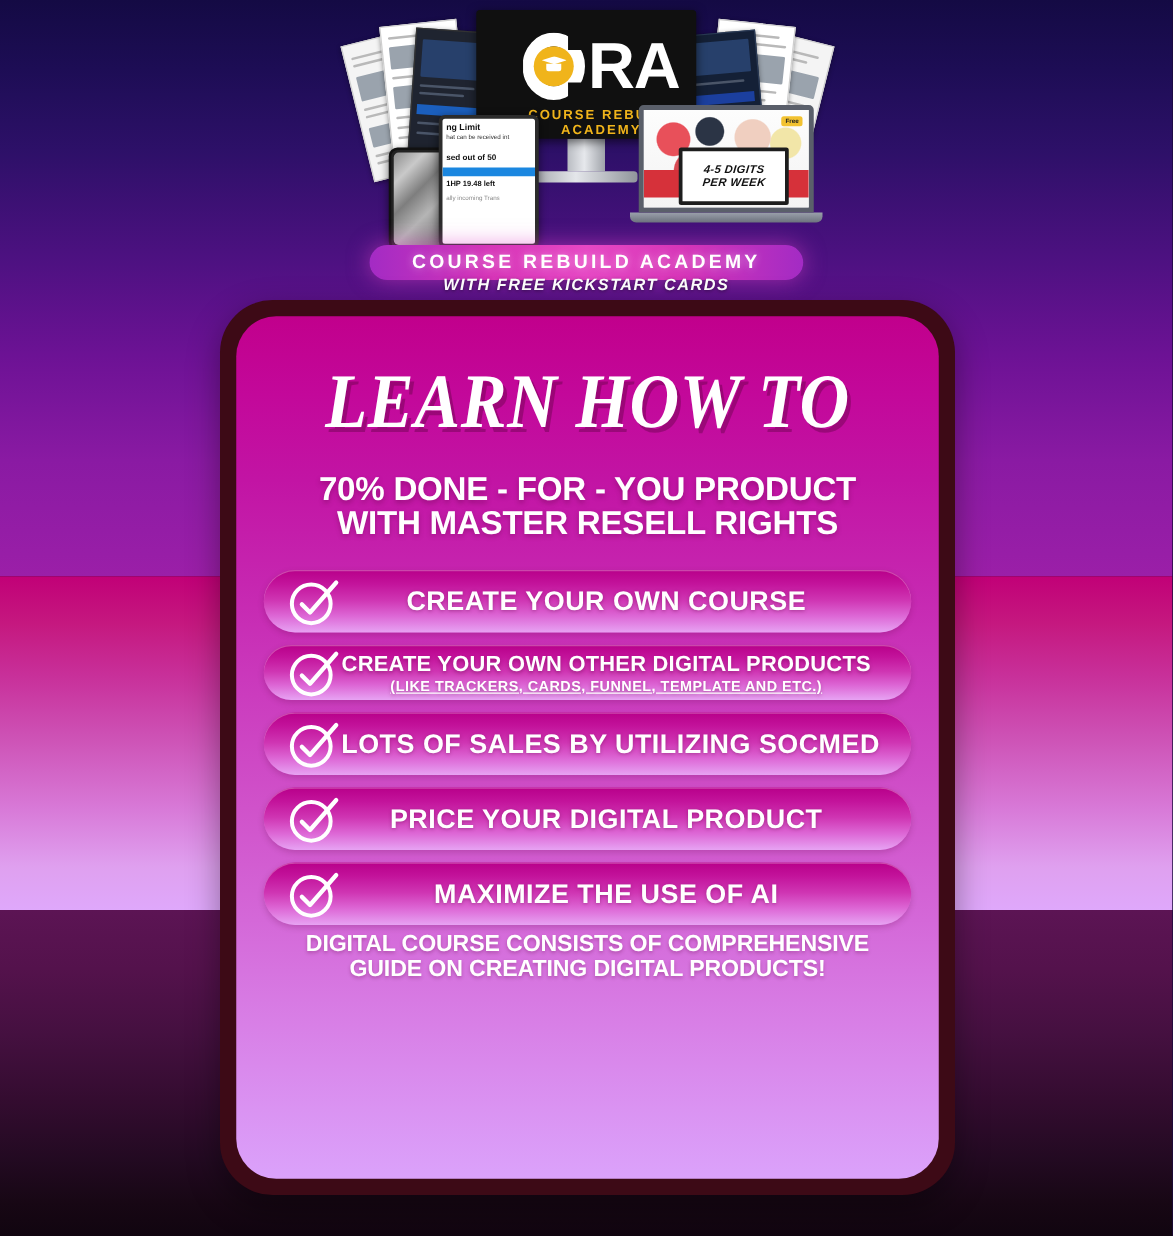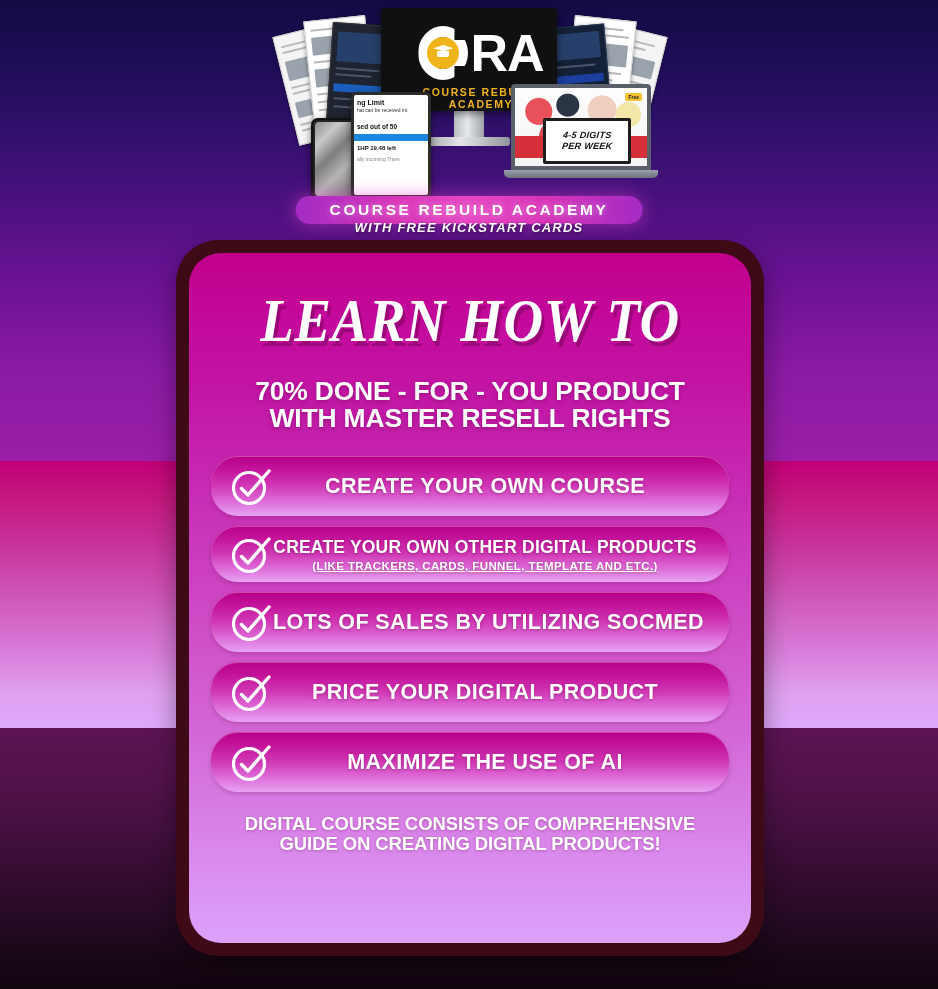--- a/index.html
+++ b/index.html
@@ -249,50 +249,50 @@
     font-size:26.5px; line-height:1.02;
     letter-spacing:-.2px;
     text-shadow:0 2px 4px rgba(90,0,60,.35);
   }
   .subhead .l2 { display:block; }
 
   .list { margin-top:24px; width:100%; display:flex; flex-direction:column; gap:10px; }
 
   .pill {
     position:relative;
-    height:60px; border-radius:27px;
+    height:50px; border-radius:27px;
     background:linear-gradient(180deg,
       #b8008a 0%, #c3139b 22%, #cf35b3 48%, #dd68d6 74%, #e7a3f3 100%);
     box-shadow:inset 0 1px 0 rgba(255,255,255,.28),
                0 2px 5px rgba(90,0,60,.22);
     display:flex; align-items:center;
     padding-left:18px; padding-right:14px;
   }
-  .pill.tall { height:56px; }
+  .pill.tall { height:44px; }
 
   .chk { position:relative; width:44px; height:44px; flex:0 0 44px; }
   .chk svg { display:block; width:44px; height:44px; }
 
   .pill-text {
     flex:1; text-align:center;
     color:#fff; font-weight:bold;
     font-size:21.5px; letter-spacing:.4px;
     padding-right:18px;
     text-shadow:0 1px 3px rgba(80,0,55,.35);
     white-space:nowrap;
   }
   .pill-text.sm { font-size:17.5px; letter-spacing:.2px; }
   .pill-text .sub2 {
     display:block; font-size:11.5px; letter-spacing:.4px;
     margin-top:2px;
     text-decoration:underline;
   }
 
   .footer-note {
-    margin-top:22px; text-align:center;
+    margin-top:5px; text-align:center;
     color:#fff; font-weight:bold;
     font-size:18.5px; line-height:1.07;
     letter-spacing:-.1px;
     text-shadow:0 1px 3px rgba(90,0,60,.3);
   }
   .footer-note .l2 { display:block; }
 </style>
 </head>
 <body>
 

